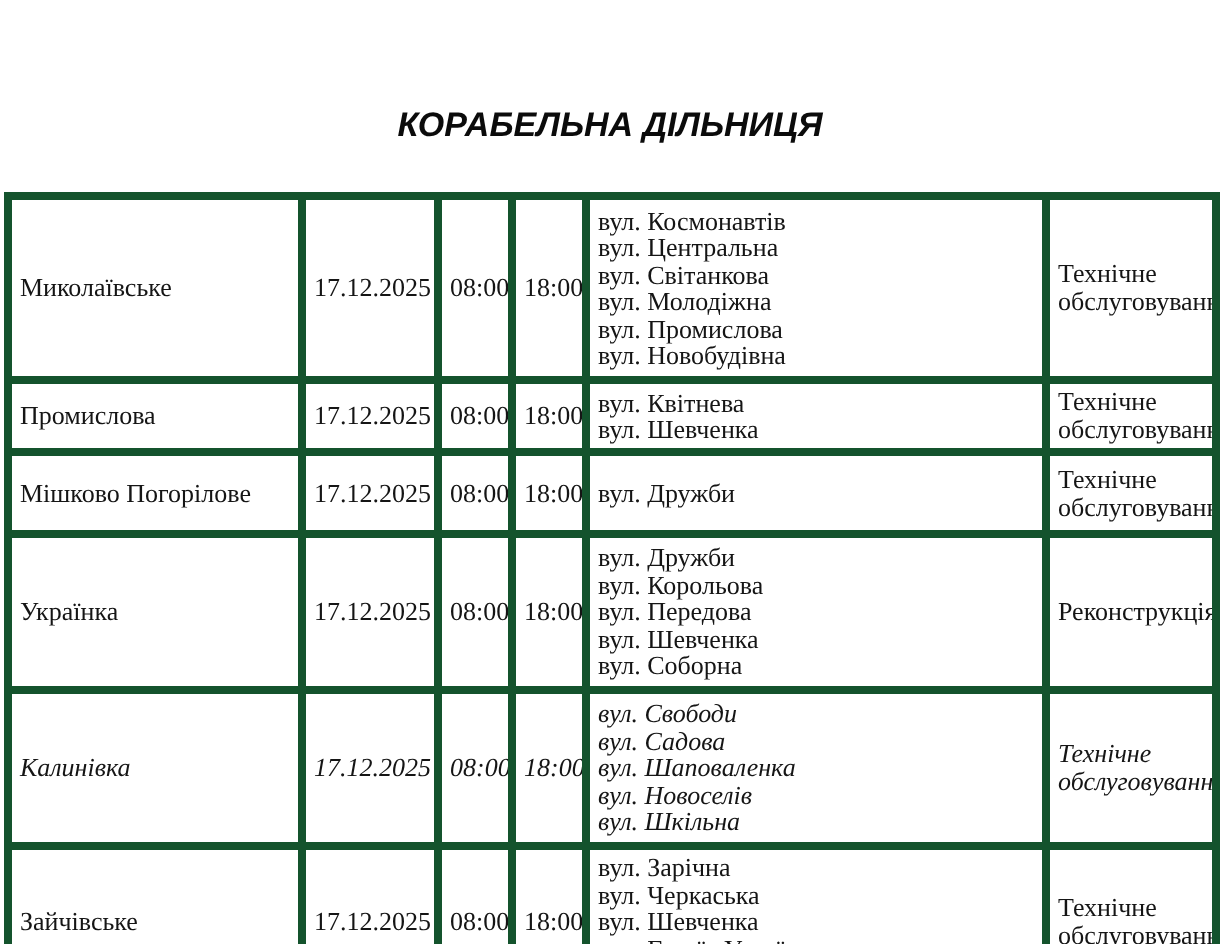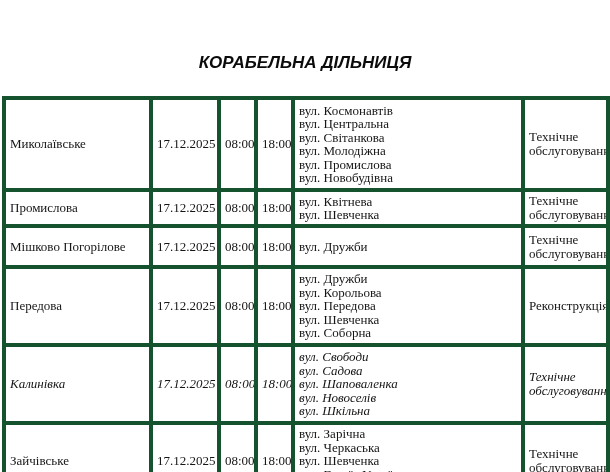--- a/index.html
+++ b/index.html
@@ -98,21 +98,21 @@
     </tr>
     <tr>
       <td class="c-settlement">Мішково Погорілове</td>
       <td class="c-date">17.12.2025</td>
       <td class="c-start">08:00</td>
       <td class="c-end">18:00</td>
       <td class="c-streets">вул. Дружби</td>
       <td class="c-worktype">Технічне обслуговування</td>
     </tr>
     <tr>
-      <td class="c-settlement">Передова</td>
+      <td class="c-settlement">Українка</td>
       <td class="c-date">17.12.2025</td>
       <td class="c-start">08:00</td>
       <td class="c-end">18:00</td>
       <td class="c-streets">вул. Дружби
 вул. Корольова
 вул. Передова
 вул. Шевченка
 вул. Соборна</td>
       <td class="c-worktype">Реконструкція</td>
     </tr>

